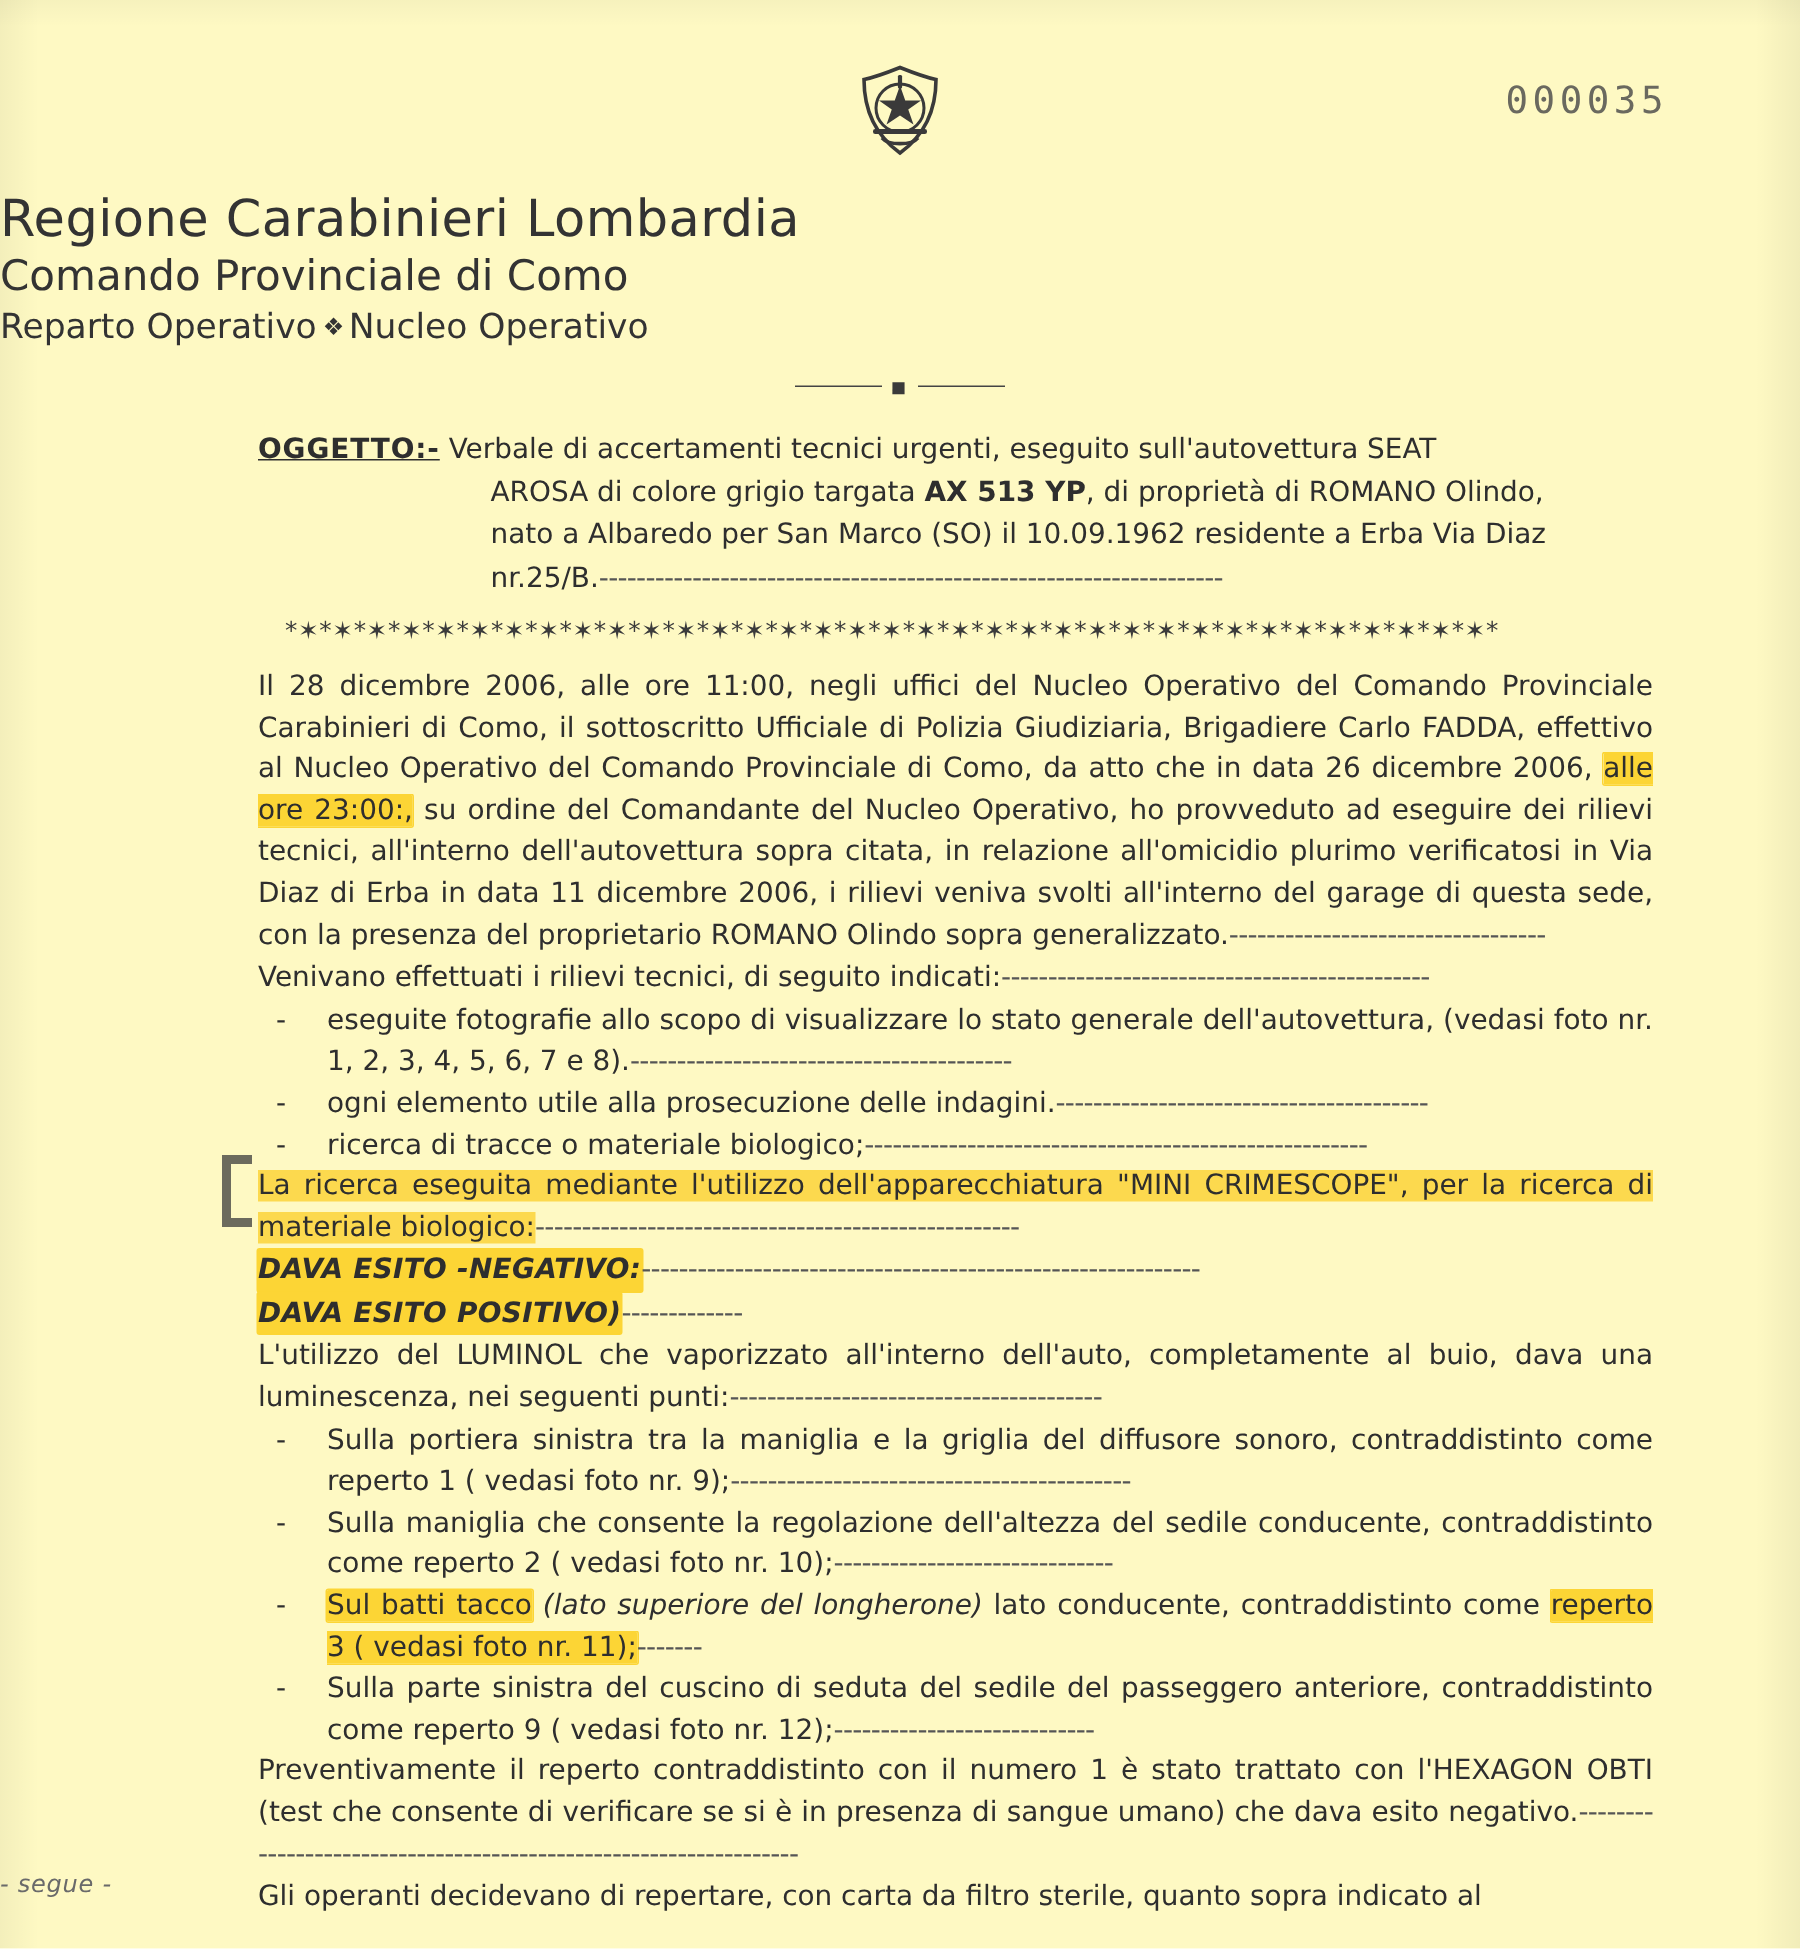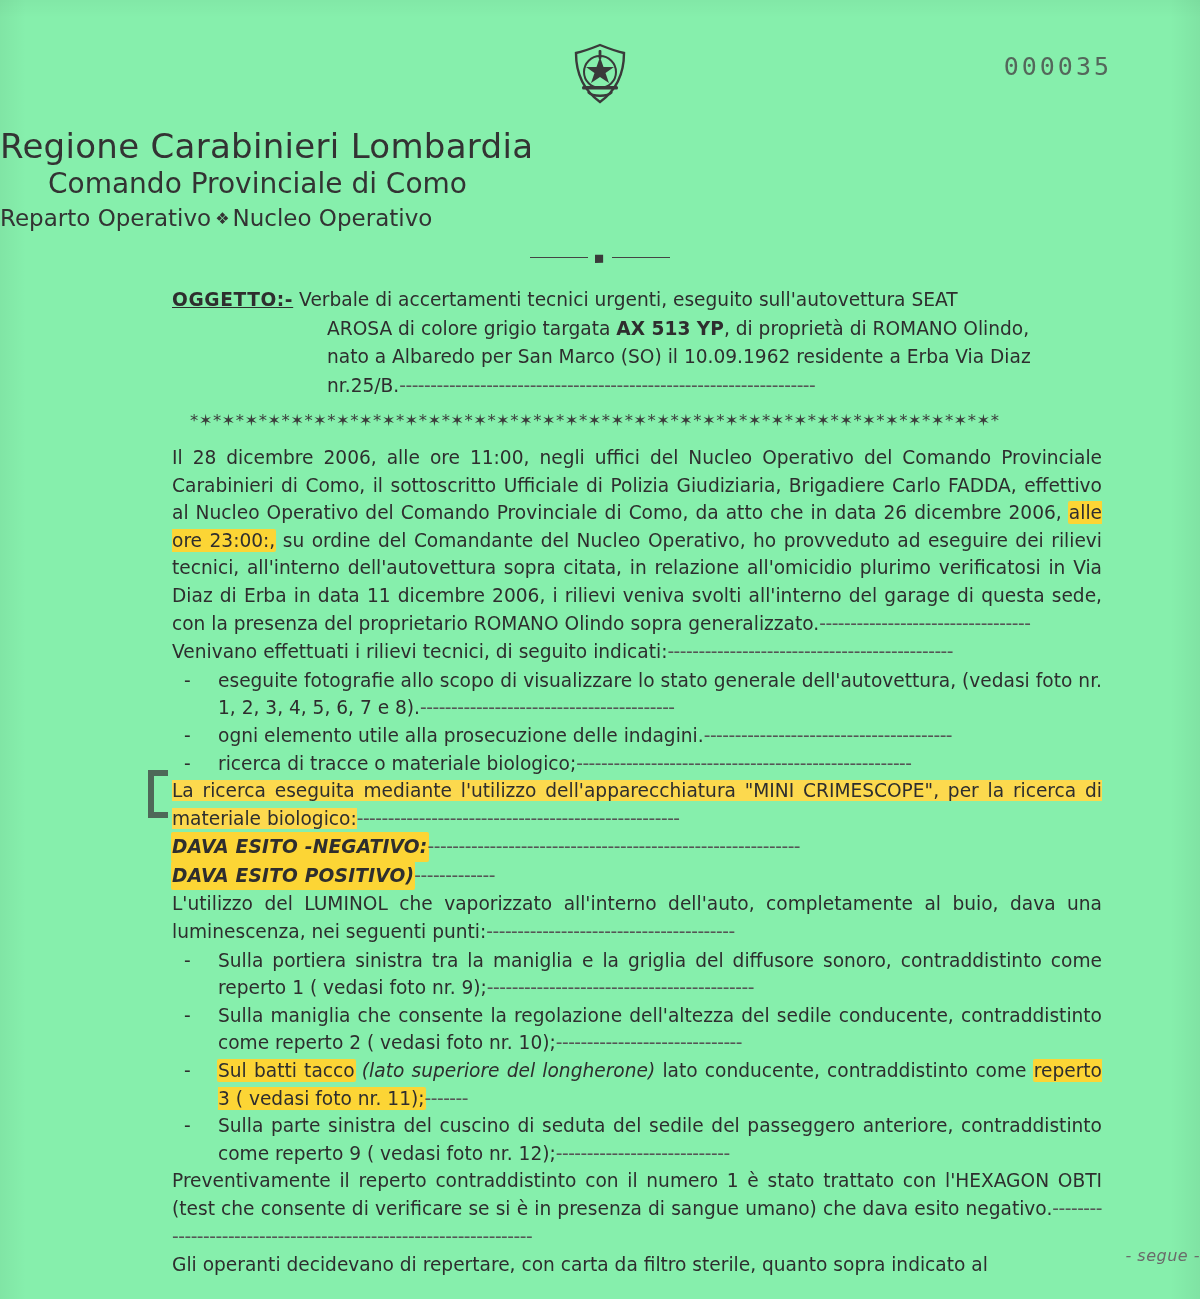--- a/index.html
+++ b/index.html
@@ -12,21 +12,21 @@
     height: 1299px;
     font-family: "DejaVu Sans", sans-serif;
     color: #2b2b2b;
     overflow: hidden;
     position: relative;
   }
   .page {
     position: relative;
     width: 1200px;
     height: 1299px;
-    background: #86efac;
+    background: #fef9c3;
   }
   
   .page::before {
     content: "";
     position: absolute;
     inset: 0;
     background:
       linear-gradient(90deg, rgba(0,0,0,0.045) 0px, rgba(0,0,0,0) 26px),
       linear-gradient(270deg, rgba(0,0,0,0.05) 0px, rgba(0,0,0,0) 30px),
       linear-gradient(180deg, rgba(0,0,0,0.03) 0px, rgba(0,0,0,0) 18px);
@@ -60,21 +60,20 @@
   .header .line1 {
     font-size: 34px;
     letter-spacing: 0.3px;
     line-height: 40px;
     font-weight: 400;
   }
   .header .line2 {
     font-size: 28px;
     line-height: 34px;
     margin-top: 1px;
-    margin-left: 48px;
   }
   .header .line3 {
     font-size: 23px;
     line-height: 30px;
     margin-top: 2px;
   }
   .header .line3 .sep {
     display: inline-block;
     margin: 0 4px;
     font-size: 16px;
@@ -177,21 +176,21 @@
     border-left: 6px solid #3c3c3c;
     border-top: 6px solid #3c3c3c;
     border-bottom: 6px solid #3c3c3c;
     opacity: 0.75;
   }
   .footer {
     position: absolute;
     bottom: 34px;
     left: 0;
     right: 0;
-    text-align: right;
+    text-align: left;
     font-size: 16px;
     font-style: italic;
     color: #6a6a6a;
     letter-spacing: 0.5px;
   }
   .blurline { filter: blur(0.25px); }
 </style>
 </head>
 <body>
 

